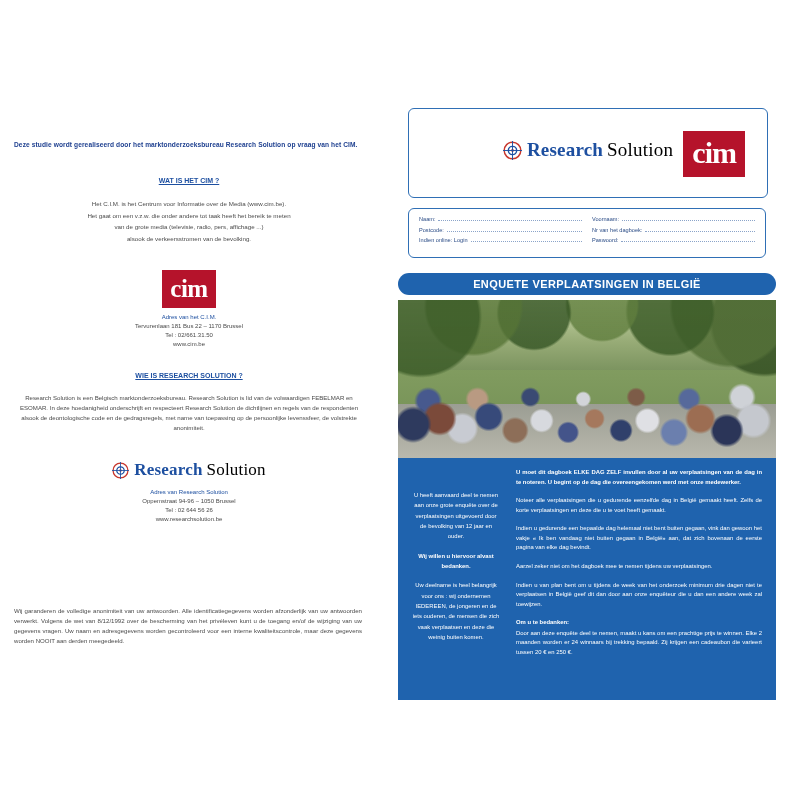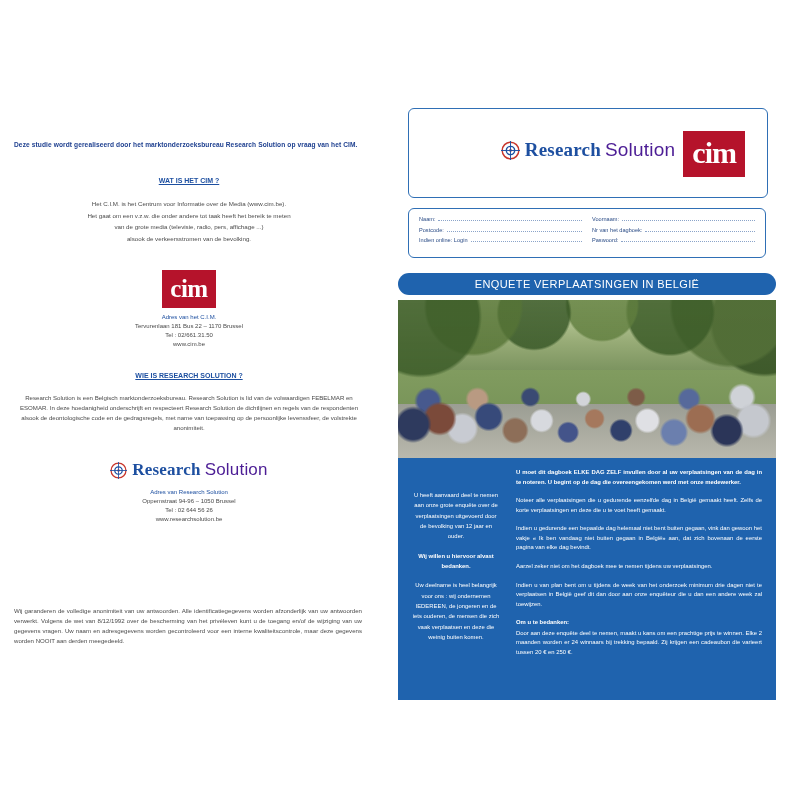--- a/index.html
+++ b/index.html
@@ -88,23 +88,23 @@
   }
   .rs-word-1 {
     font-family: "Liberation Serif", serif;
     font-size: 17px;
     color: #1d4fa0;
     font-weight: bold;
     letter-spacing: .2px;
     margin-top: 48px;
   }
   .rs-word-2 {
-    font-family: Liberation Sans, sans-serif;
+    font-family: Liberation Serif, serif;
     font-size: 17px;
-    color: #4c1d95;
+    color: #000000;
     font-weight: normal;
     letter-spacing: .2px;
     margin-left: 4px;
   }
   .small-gap { height: 22px; }
   .para-justify {
     text-align: justify;
     font-size: 6.1px;
     line-height: 1.62;
     color: #4a4a4a;
@@ -199,21 +199,21 @@
   .title-band {
     position: absolute;
     left: 10px;
     top: 165px;
     width: 378px;
     height: 22px;
     background: #1f63ae;
     border-radius: 11px;
     color: #ffffff;
     font-size: 11px;
-    font-weight: normal;
+    font-weight: bold;
     letter-spacing: .4px;
     text-align: center;
     line-height: 22px;
   }
 
   
   .photo {
     position: absolute;
     left: 10px;
     top: 192px;

